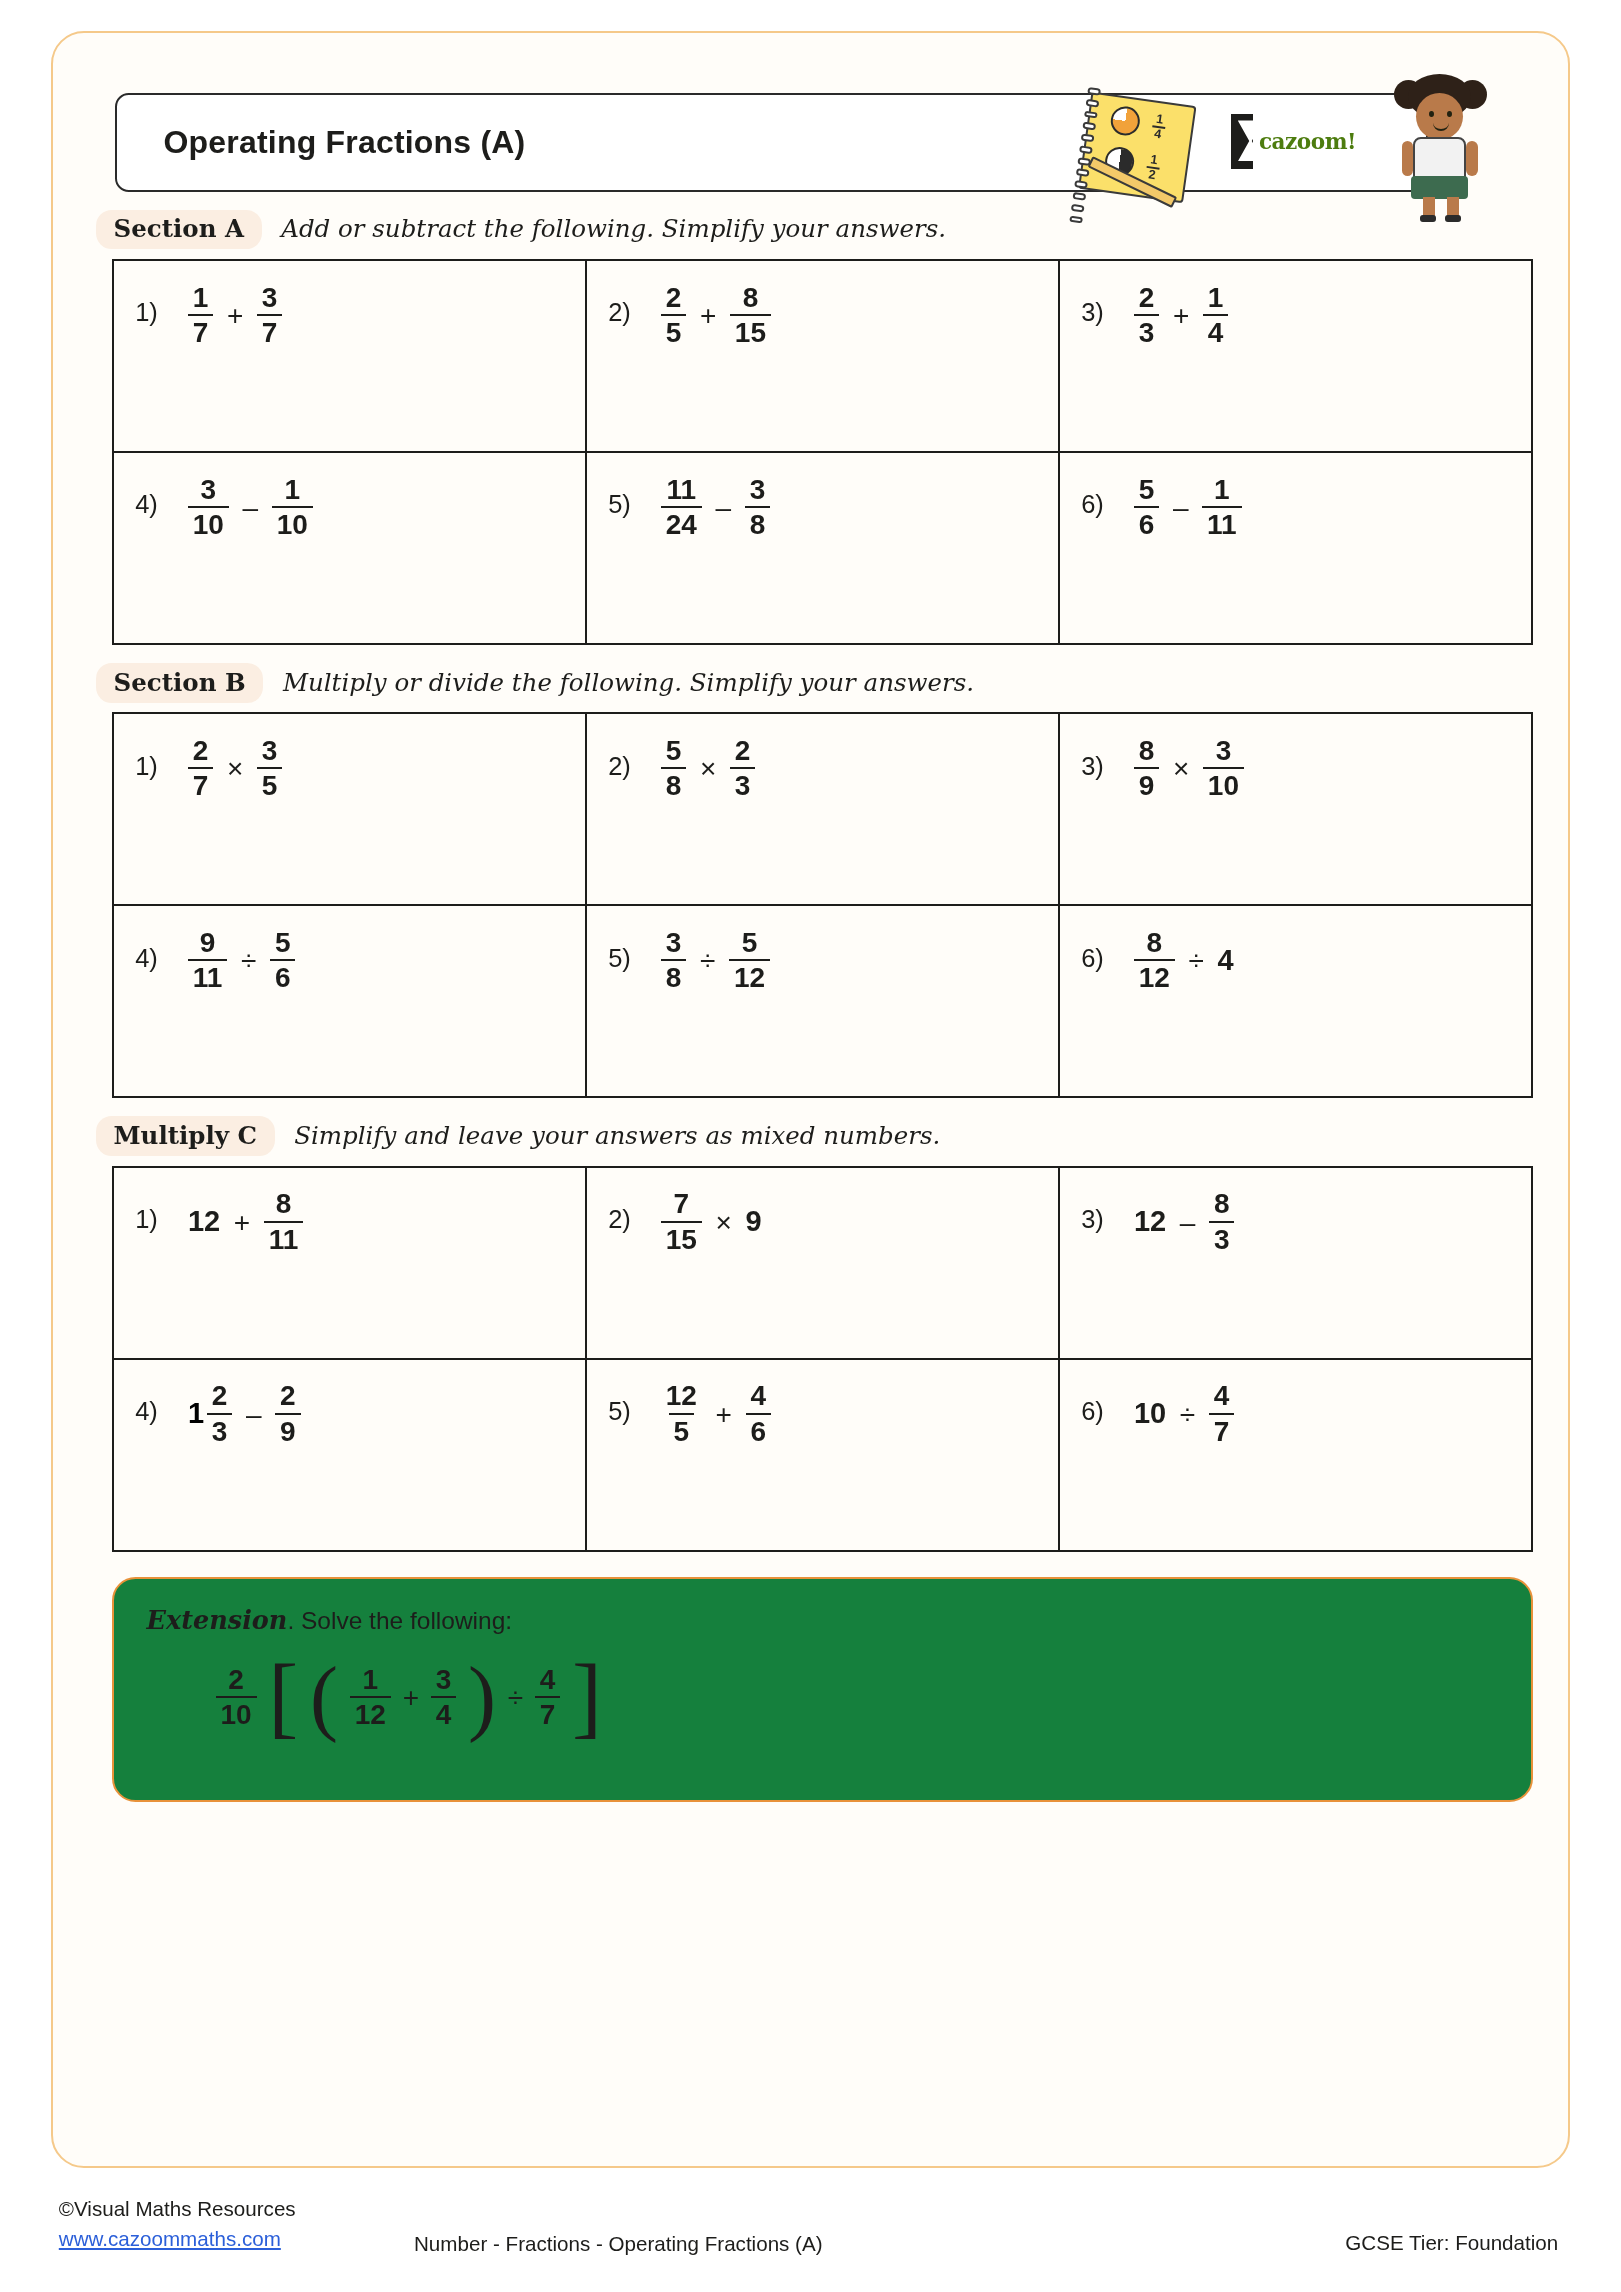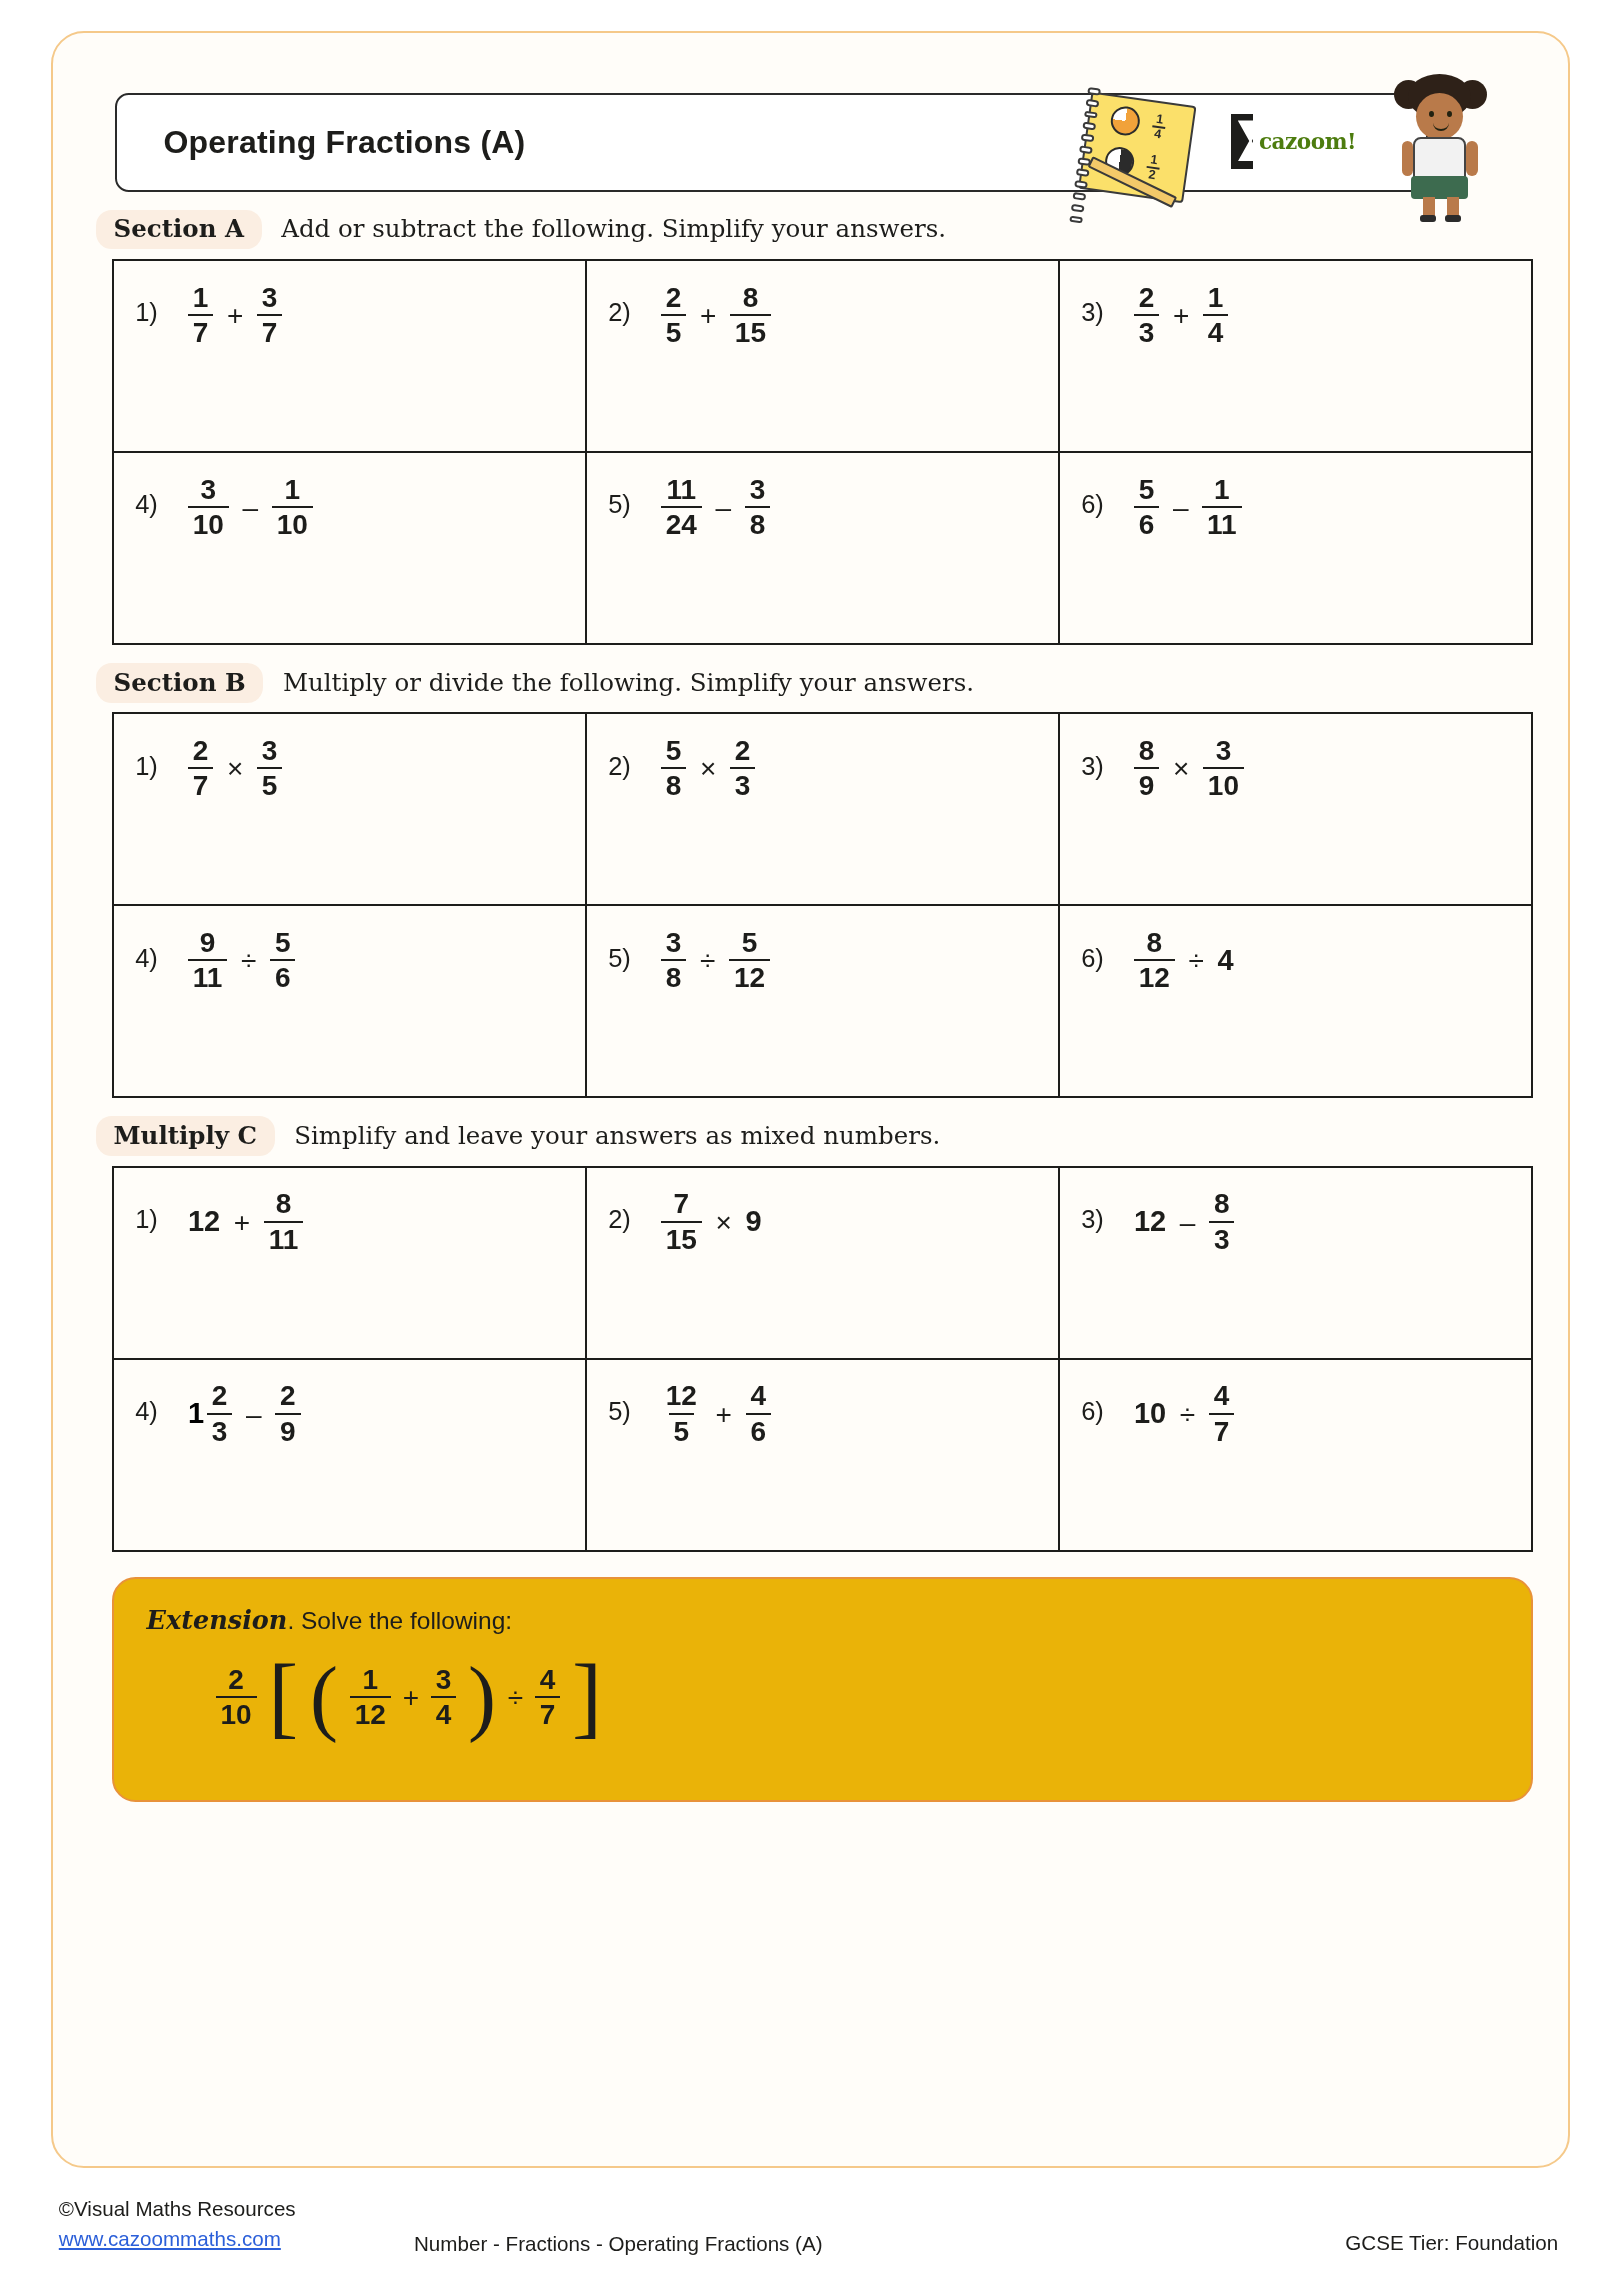--- a/index.html
+++ b/index.html
@@ -161,20 +161,21 @@
     font-weight: bold;
     font-size: 24.5px;
     color: #1d1d1b;
     background: #fbeee2;
     border-radius: 15.7px;
     padding: 4.9px 17.6px 5.9px 17.6px;
     min-width: 157px;
   }
   .section-instr {
     font-family: "DejaVu Serif", serif;
+    font-style: italic;
     font-size: 24.5px;
     color: #1d1d1b;
     margin-left: 19.6px;
   }
   .q-table {
     border-collapse: collapse;
     width: 1421px;
     margin: 0 0 0 21.6px;
     table-layout: fixed;
   }
@@ -209,21 +210,21 @@
   .mixed { display: inline-flex; align-items: center; }
   .mixed .whole { font-size: 29px; font-weight: bold; margin-right: 2.9px; }
 
   
   .extension {
     margin: 25.5px 0 0 21.6px;
     width: 1421px;
     height: 225px;
     border: 2.9px solid #e8923a;
     border-radius: 23.5px;
-    background: #eab308;
+    background: #15803d;
     padding: 25.5px 33px;
   }
   .ext-title {
     font-size: 24.5px;
     color: #1d1d1b;
     margin-bottom: 7.8px;
   }
   .ext-title b {
     font-family: "DejaVu Serif", serif;
     font-style: italic;

